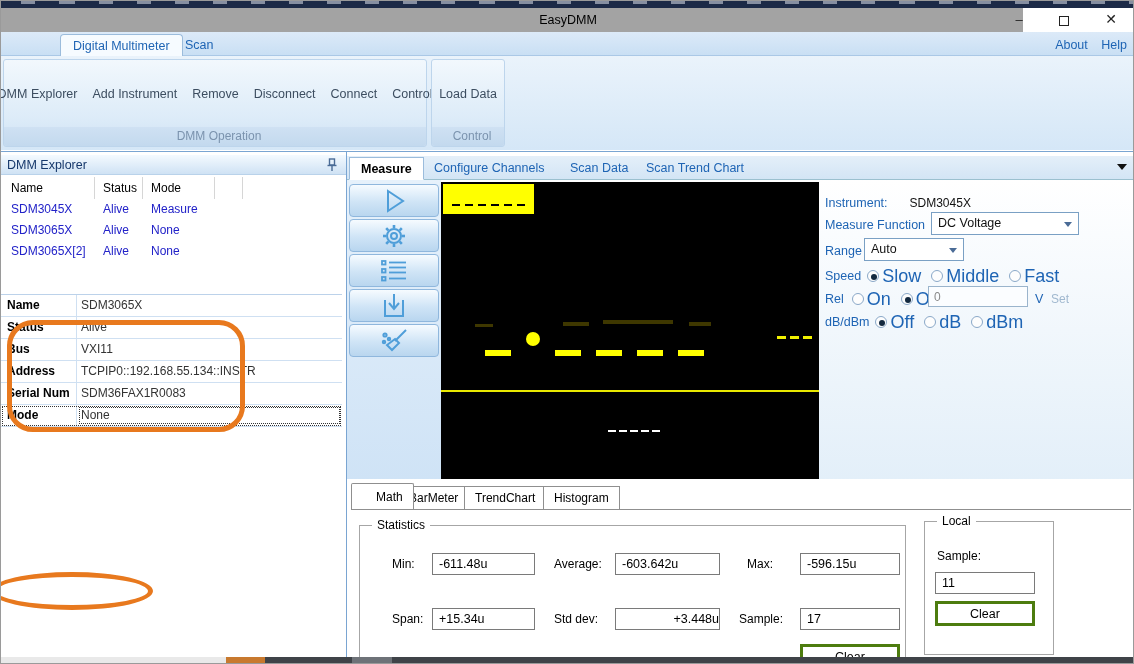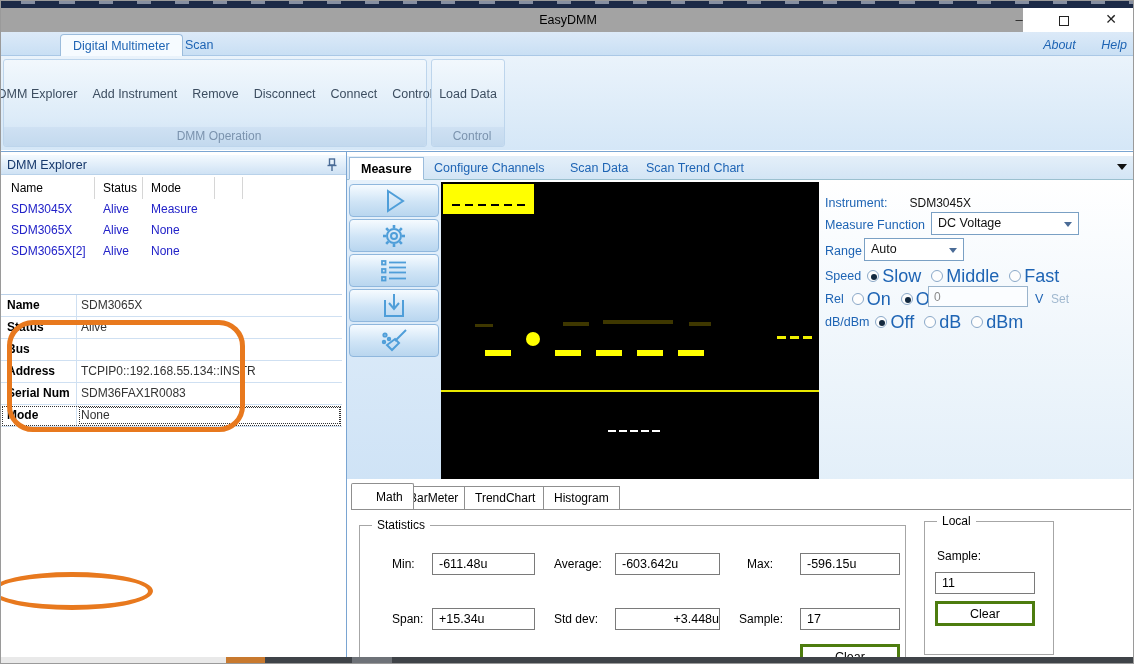--- a/index.html
+++ b/index.html
@@ -18,21 +18,21 @@
   .win-btn { top:0; width:34px; height:24px; text-align:center; line-height:23px; color:#222; font-size:13px; cursor:default; }
   #btn-min { left:1001px; } #btn-max { left:1046px; } #btn-close { left:1093px; font-size:14px; }
   #btn-max .box { display:inline-block; width:10px; height:10px; border:1.4px solid #222; vertical-align:middle; }
 
   
   #tabstrip { left:0; top:31px; width:1134px; height:24px; background:linear-gradient(#dceaf8,#c9dff4); border-bottom:1px solid #aac8e6; }
   .rtab { position:absolute; top:2px; height:22px; line-height:22px; padding:0 12px; color:#1e64b4; font-size:12.5px; }
   #rtab-dmm { left:47px; background:#f6fbff; border:1px solid #9bbcdc; border-bottom:none; border-radius:4px 4px 0 0;margin-left:12px; }
   #rtab-scan { left:172px; }
   #about-help { position:absolute; right:8px; top:2px; height:22px; line-height:22px; color:#1e64b4; font-size:12.5px; }
-  #about-help span { margin-left:22px;font-style:italic; }
+  #about-help span { margin-left:10px; }
 
   
   #ribbon { left:0; top:55px; width:1134px; height:94px; background:linear-gradient(#eaf3fb,#d5e7f7); }
   .rgroup { position:absolute; top:3px; height:88px; background:linear-gradient(#f2f8fd,#dcebf8 70%,#cfe2f4); border:1px solid #bdd5ec; border-radius:3px; }
   #grp-dmm { left:2px; width:424px; }
   #grp-analysis { left:430px; width:74px; }
   .rgroup .buttons { position:absolute; left:0; top:0; width:100%; height:68px; display:flex; align-items:center; justify-content:center; gap:15px; }
   .rbtn { color:#3c4d60; font-size:12.5px; white-space:nowrap; cursor:default; }
   .rgroup .glabel { position:absolute; left:0; bottom:0; width:100%; height:19px; line-height:19px; text-align:center; color:#7b93ae; font-size:12px; background:linear-gradient(#cfe1f3,#c3d9ee); border-radius:0 0 3px 3px;padding-left:8px; }
 
@@ -208,20 +208,21 @@
       <div class="prow">
         <div class="plabel">Name</div>
         <div class="pvalue">SDM3065X</div>
       </div>
       <div class="prow">
         <div class="plabel">Status</div>
         <div class="pvalue">Alive</div>
       </div>
       <div class="prow">
         <div class="plabel">Bus</div>
+        <div class="pvalue">VXI11</div>
       </div>
       <div class="prow">
         <div class="plabel">Address</div>
         <div class="pvalue">TCPIP0::192.168.55.134::INSTR</div>
       </div>
       <div class="prow">
         <div class="plabel">Serial Num</div>
         <div class="pvalue">SDM36FAX1R0083</div>
       </div>
       <div class="prow focused">

